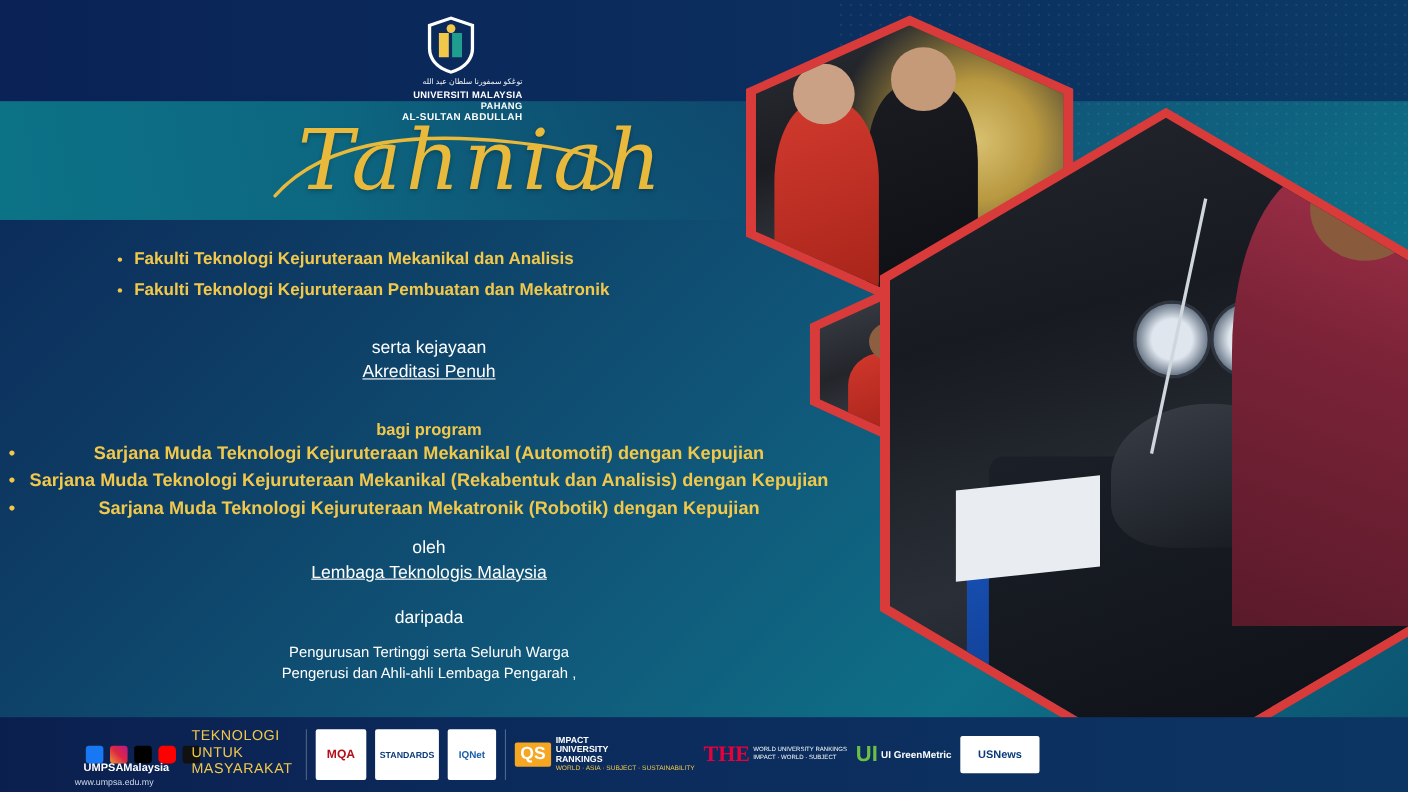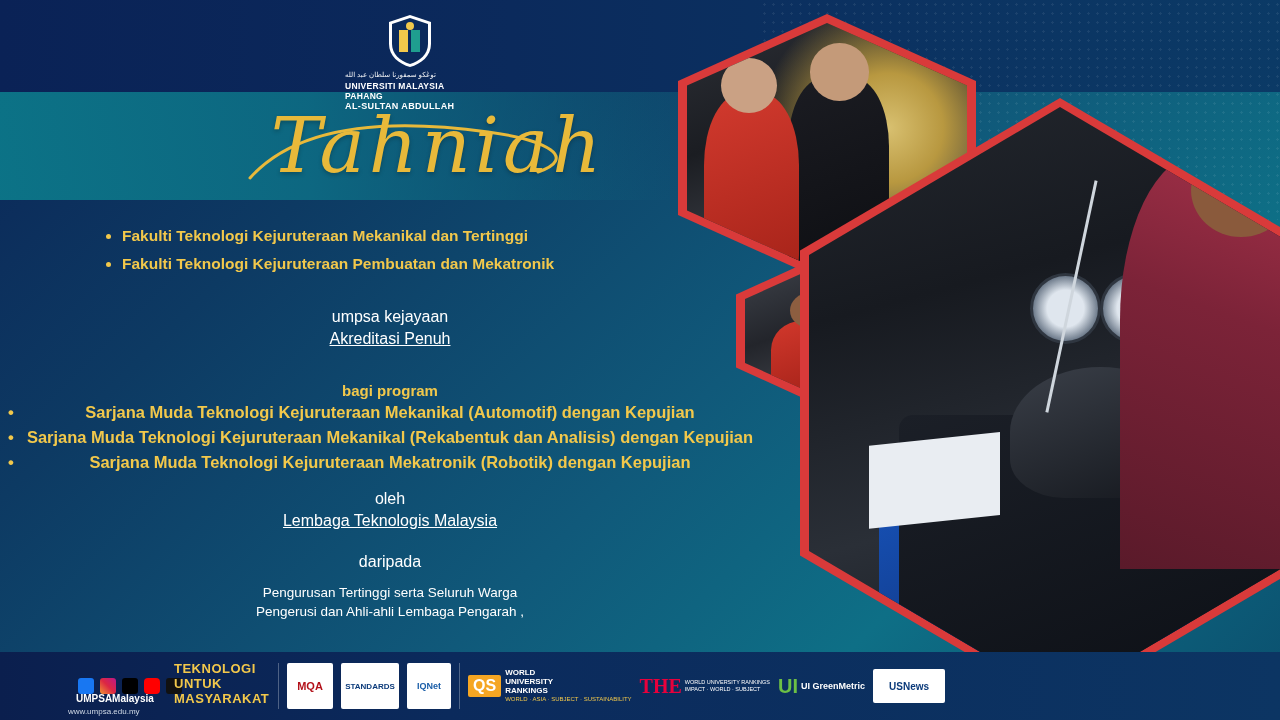--- a/index.html
+++ b/index.html
@@ -28,21 +28,21 @@
     position:absolute;left:0;top:92px;width:690px;height:108px;
     background:linear-gradient(90deg,#0c7f8e 0%, #0d6f86 45%, rgba(13,80,110,0) 100%);
     opacity:.85;
   }
   .topbar{
     position:absolute;left:0;top:0;width:100%;height:92px;
     background:linear-gradient(90deg,#0a2256 0%, #0b2a5c 40%, #0b3a66 100%);
   }
   
   .logo{
-    position:absolute;left:345px;top:14px;width:130px;text-align:left;color:#fff;
+    position:absolute;left:345px;top:14px;width:130px;text-align:right;color:#fff;
   }
   .shield{
     width:46px;height:54px;margin:0 auto 3px auto;position:relative;
   }
   .logo .arabic{font-size:7px;letter-spacing:.2px;opacity:.95;line-height:1.1;}
   .logo .l1{font-size:8.5px;font-weight:bold;letter-spacing:.3px;margin-top:2px;}
   .logo .l2{font-size:9px;font-weight:bold;letter-spacing:.4px;}
   
   .tahniah{
     position:absolute;left:228px;top:96px;width:420px;height:100px;
@@ -139,21 +139,21 @@
   
   .footer{
     position:absolute;left:0;bottom:0;width:100%;height:68px;
     background:linear-gradient(90deg,#0b1f4e 0%, #0b2a5c 35%, #0c3563 100%);
     display:flex;align-items:center;
   }
   .footer .social{display:flex;align-items:center;gap:6px;margin-left:78px;}
   .sicon{width:16px;height:16px;border-radius:3px;display:inline-block;}
   .umps-handle{position:absolute;left:76px;bottom:16px;color:#fff;font-size:10px;font-weight:bold;text-align:right;}
   .umps-web{position:absolute;left:68px;bottom:4px;color:#cfd9e6;font-size:8px;}
-  .tagline{position:absolute;left:174px;bottom:14px;color:#f2c84b;font-weight:bold;font-size:13px;line-height:15px;letter-spacing:.5px;}
+  .tagline{position:absolute;left:174px;bottom:14px;color:#f2c84b;font-weight:normal;font-size:13px;line-height:15px;letter-spacing:.5px;}
   .logos{position:absolute;left:278px;bottom:5px;display:flex;align-items:center;gap:8px;height:58px;}
   .lbox{background:#fff;border-radius:2px;display:flex;align-items:center;justify-content:center;}
   .chip{color:#fff;font-size:8px;line-height:9px;}
   .qs{background:#f5a623;color:#fff;font-weight:bold;font-size:16px;padding:2px 5px;border-radius:2px;}
   .sep{width:1px;height:46px;background:rgba(255,255,255,.28);}
 </style>
 </head>
 <body>
 
 <div class="poster">
@@ -179,27 +179,27 @@
 
   <div class="tahniah">
     <svg class="swash" width="400" height="86" viewBox="0 0 400 86">
       <path d="M12 64 C60 10, 150 4, 250 18 C310 26, 340 44, 300 58" fill="none" stroke="#e8b93a" stroke-width="3" stroke-linecap="round"></path>
     </svg>
     <span>Tahniah</span>
   </div>
 
   <div class="faculties">
     <ul>
-      <li>Fakulti Teknologi Kejuruteraan Mekanikal dan Tertinggi</li>
+      <li>Fakulti Teknologi Kejuruteraan Mekanikal dan Analisis</li>
       <li>Fakulti Teknologi Kejuruteraan Pembuatan dan Mekatronik</li>
     </ul>
   </div>
 
   <div class="center-block" style="top:308px">
-    <div class="lbl">umpsa kejayaan</div>
+    <div class="lbl">serta kejayaan</div>
     <div class="big">Akreditasi Penuh</div>
   </div>
 
   <div class="center-block" style="top:382px">
     <div class="gold-small">bagi program</div>
   </div>
   <div class="programs">
     <span class="row">
       <span class="bullet">•</span>
       <span>Sarjana Muda Teknologi Kejuruteraan Mekanikal (Automotif) dengan Kepujian</span>
@@ -289,21 +289,21 @@
     <div class="lbox" style="width:58px;height:46px;">
       <span style="color:#0b3a7a;font-weight:bold;font-size:8px;text-align:left">STANDARDS</span>
     </div>
     <div class="lbox" style="width:44px;height:46px;">
       <span style="color:#1b5ea8;font-weight:bold;font-size:9px">IQNet</span>
     </div>
     <div class="sep"></div>
     <div style="display:flex;align-items:center;gap:4px">
       <span class="qs">QS</span>
       <span class="chip">
-        <span style="display:block;font-weight:bold">WORLD</span>
+        <span style="display:block;font-weight:bold">IMPACT</span>
         <span style="display:block;font-weight:bold">UNIVERSITY</span>
         <span style="display:block;font-weight:bold">RANKINGS</span>
         <span style="display:block;font-size:6px;color:#f2c84b">WORLD · ASIA · SUBJECT · SUSTAINABILITY</span>
       </span>
     </div>
     <div style="display:flex;align-items:center;gap:3px">
       <span style="color:#e8003c;font-weight:bold;font-size:20px;font-family:'Liberation Serif',serif">THE</span>
       <span class="chip" style="font-size:5.5px;line-height:7px">
         <span style="display:block">WORLD UNIVERSITY RANKINGS</span>
         <span style="display:block">IMPACT · WORLD · SUBJECT</span>

